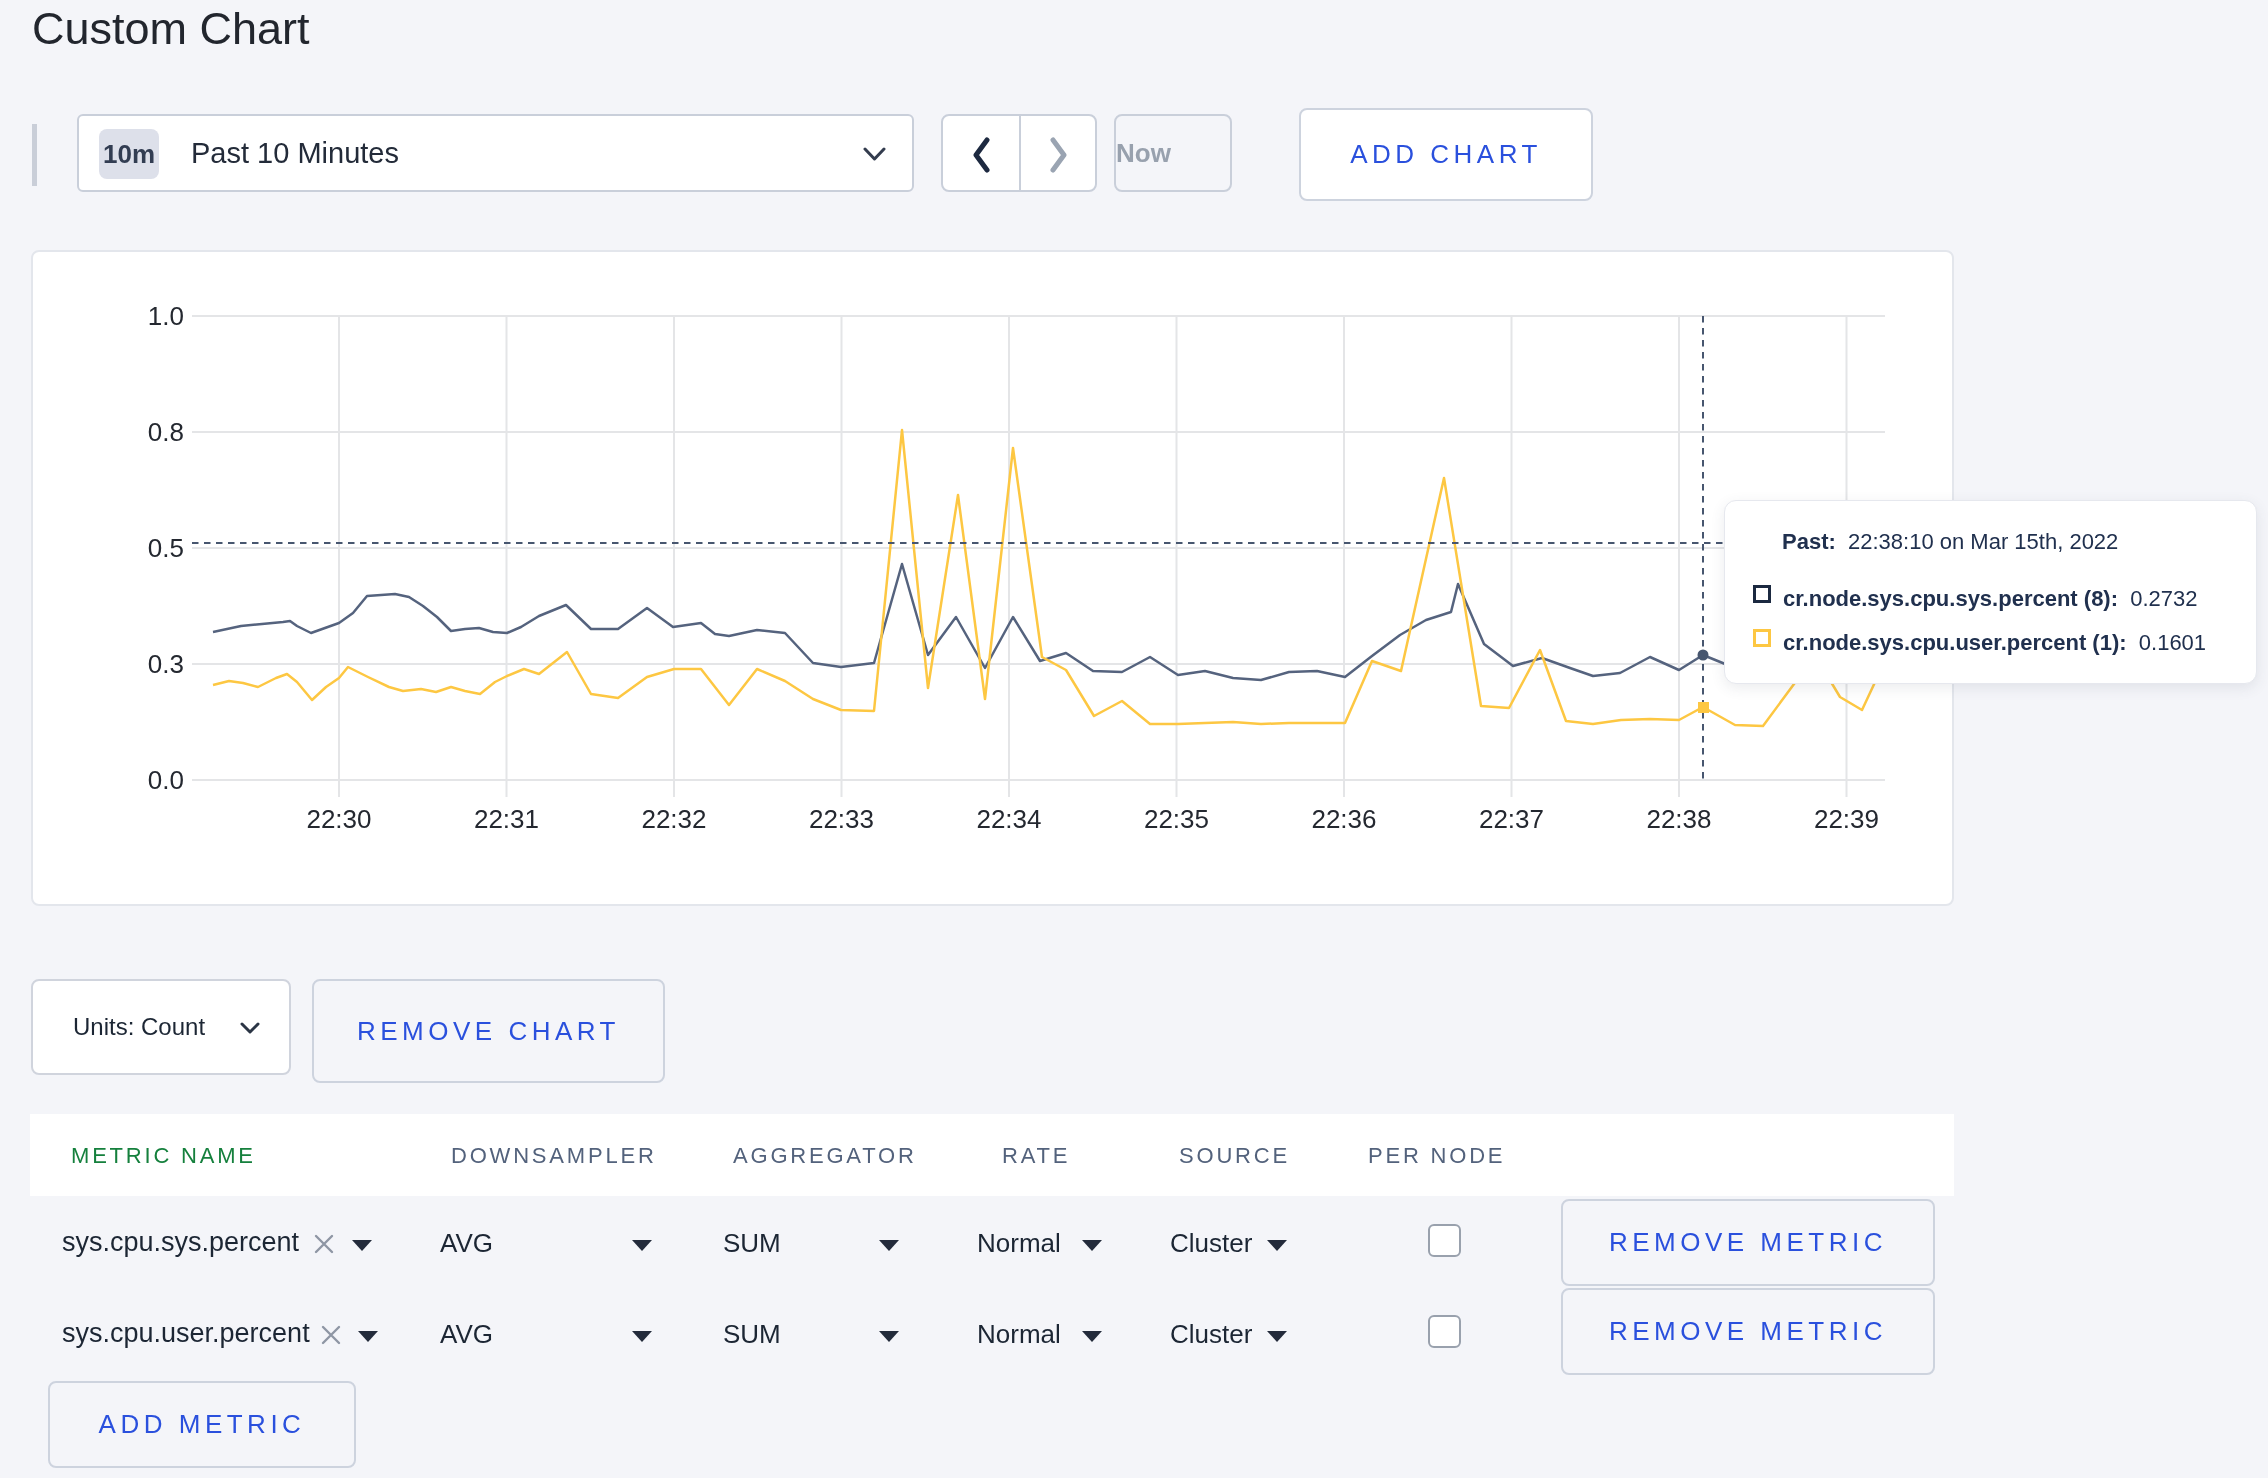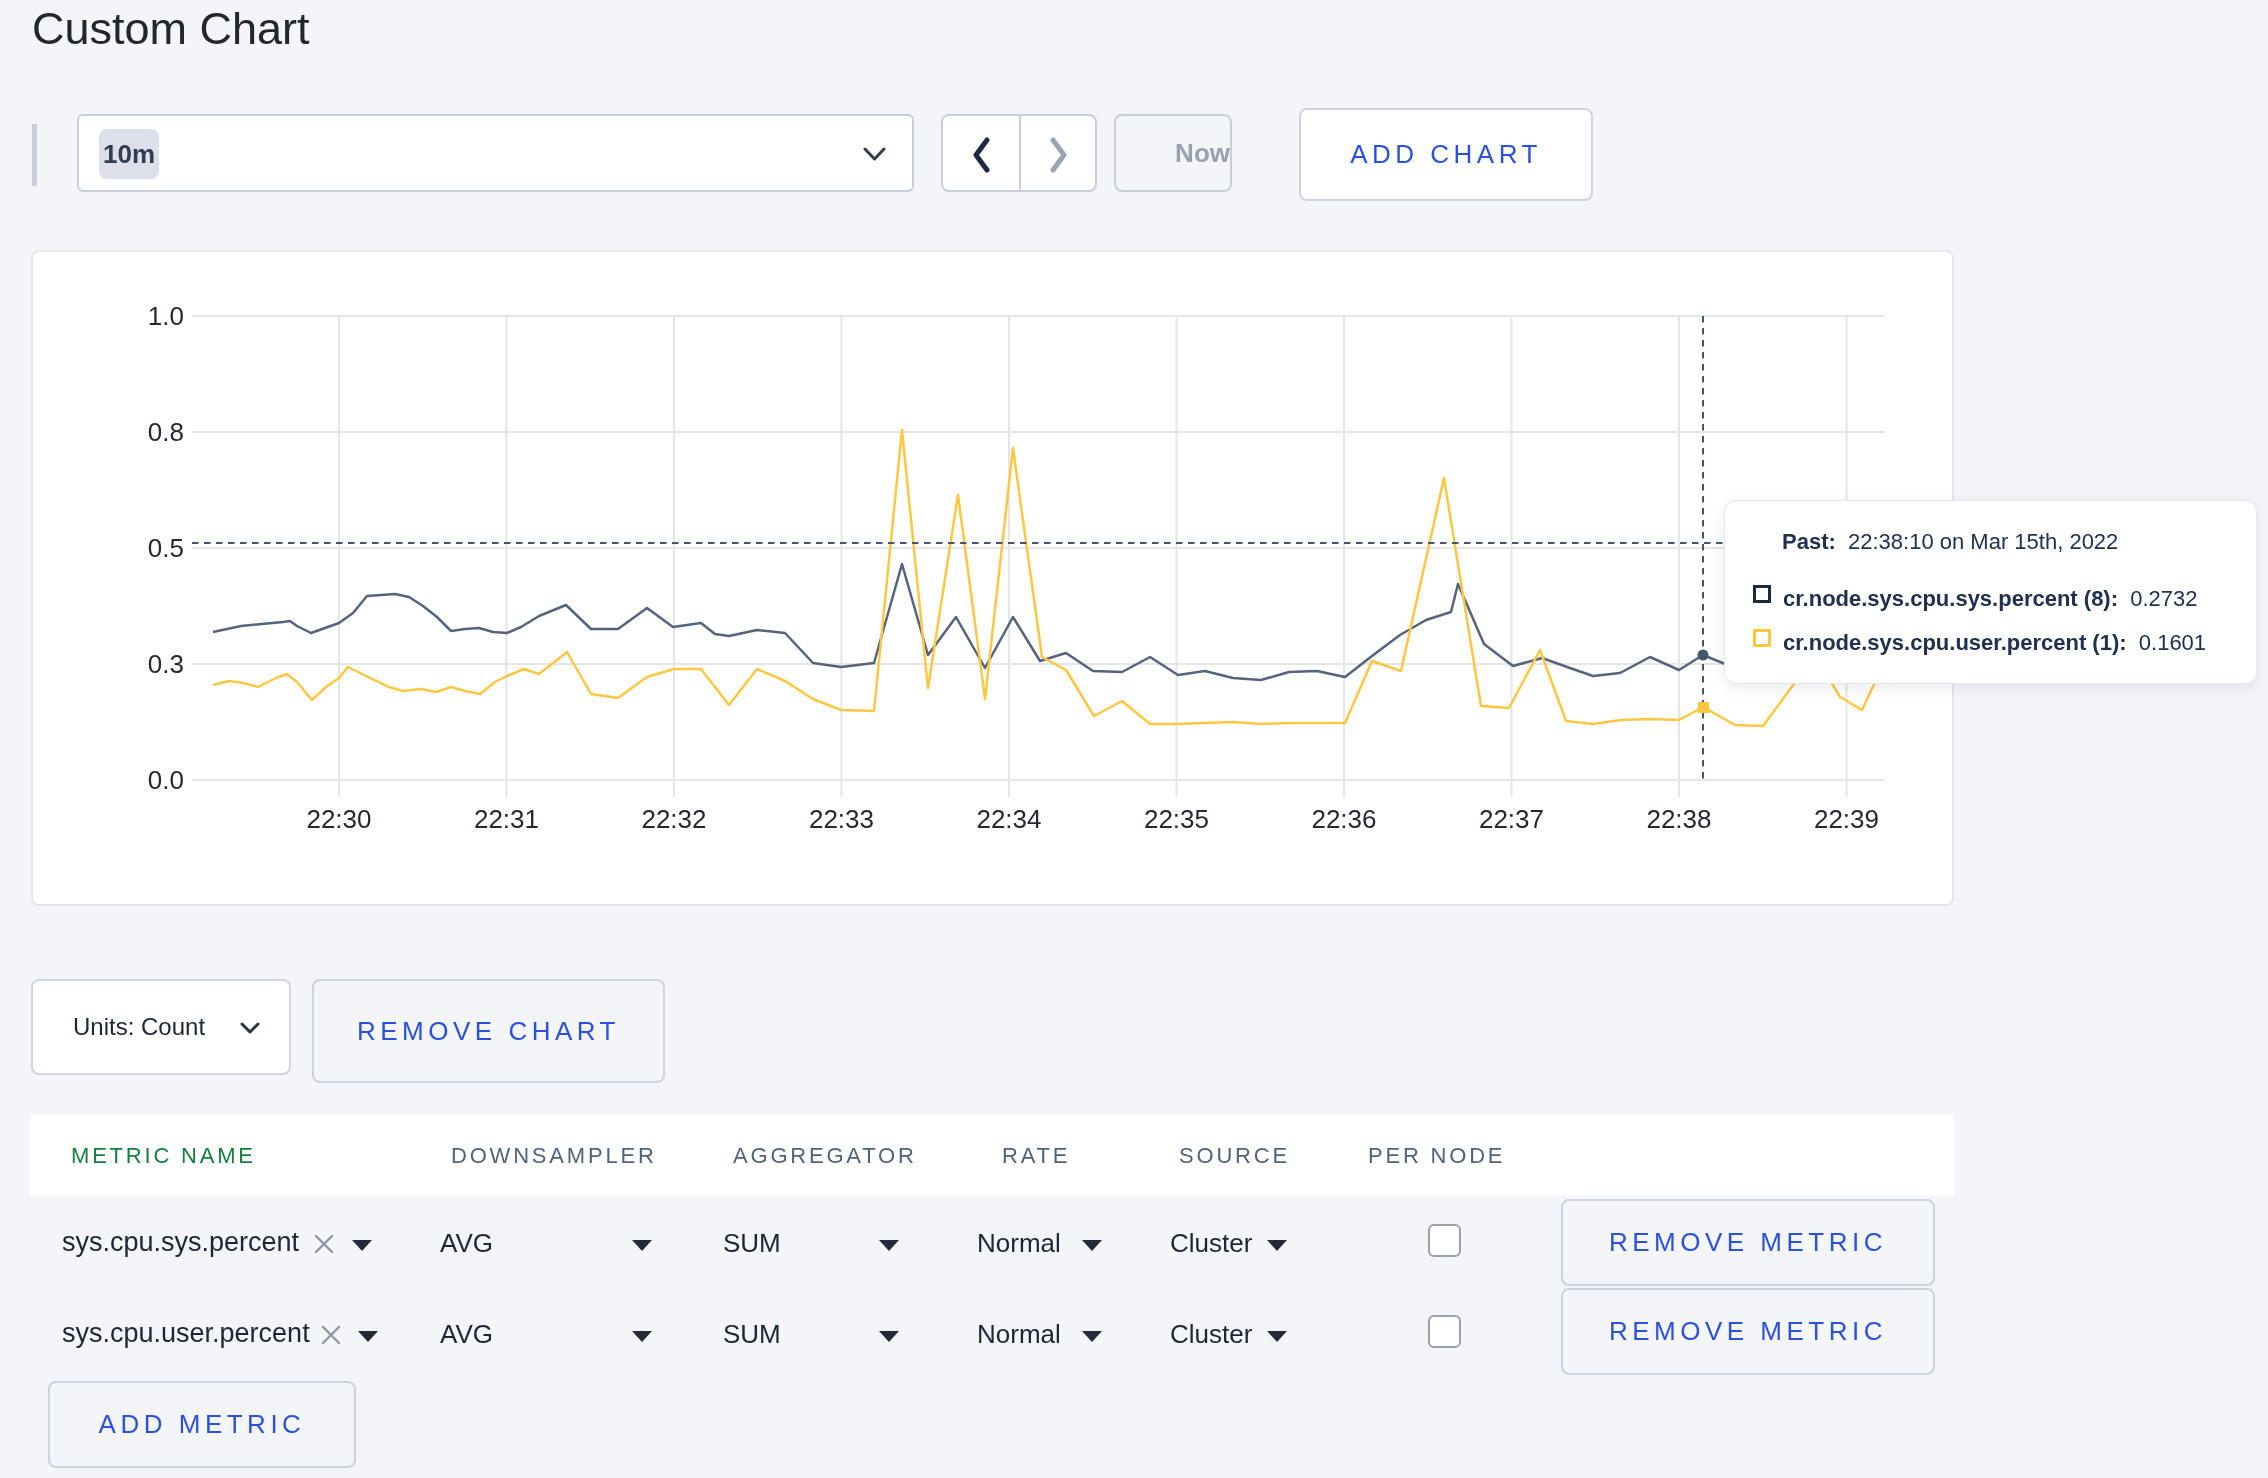--- a/index.html
+++ b/index.html
@@ -4,34 +4,35 @@
 html,body { width:2268px; height:1478px; background:#f4f5f9; font-family:"Liberation Sans",sans-serif; position:relative; overflow:hidden; }
 .abs { position:absolute; }
 .btn { position:absolute; border:2px solid #cdd3de; border-radius:8px; color:#2a50dd; letter-spacing:4.5px; font-size:26px; display:flex; align-items:center; justify-content:center; }
 </style></head><body>
 
 <div class="abs" style="left:32px;top:3px;font-size:45px;font-weight:400;color:#22262e;">Custom Chart</div>
 
 <div class="abs" style="left:32px;top:124px;width:5px;height:62px;background:#c9ced8;"></div>
 <div class="abs" style="left:77px;top:114px;width:837px;height:78px;background:#fff;border:2px solid #c9cfda;border-radius:6px;">
   <div class="abs" style="left:20px;top:13px;width:60px;height:50px;background:#dde0ea;border-radius:8px;text-align:center;line-height:50px;font-size:26px;font-weight:700;color:#323d52;">10m</div>
+  <div class="abs" style="left:112px;top:0;height:74px;line-height:74px;font-size:29px;color:#232b39;">Past 10 Minutes</div>
   <svg class="abs" style="right:26px;top:31px;" width="23" height="14" viewBox="0 0 23 14">
       <path d="M2 2l9.5 10L21 2" fill="none" stroke="#333c4e" stroke-width="3" stroke-linecap="round" stroke-linejoin="round"></path>
     </svg>
 </div>
 <div class="abs" style="left:941px;top:114px;width:156px;height:78px;background:#fff;border:2px solid #c9cfda;border-radius:8px;">
   <div class="abs" style="left:76px;top:0;width:2px;height:74px;background:#c9cfda;"></div>
   <svg class="abs" style="left:26px;top:21px;" width="25" height="36" viewBox="0 0 25 36">
       <path d="M18 3L7 18l11 15" fill="none" stroke="#1d2940" stroke-width="5" stroke-linecap="round" stroke-linejoin="round"></path>
     </svg>
   <svg class="abs" style="left:103px;top:21px;" width="25" height="36" viewBox="0 0 25 36">
       <path d="M7 3l11 15L7 33" fill="none" stroke="#9aa4b2" stroke-width="5" stroke-linecap="round" stroke-linejoin="round"></path>
     </svg>
 </div>
-<div class="abs" style="left:1114px;top:114px;width:118px;height:78px;background:#f4f5f9;border:2px solid #c9cfda;border-radius:8px;text-align:right;line-height:74px;font-size:26px;font-weight:700;color:#98a1ae;">Now</div>
+<div class="abs" style="left:1114px;top:114px;width:118px;height:78px;background:#f4f5f9;border:2px solid #c9cfda;border-radius:8px;text-align:left;line-height:74px;font-size:26px;font-weight:700;color:#98a1ae;">Now</div>
 <div class="btn" style="left:1299px;top:108px;width:294px;height:93px;background:#fff;">ADD CHART</div>
 
 <div class="abs" style="left:31px;top:250px;width:1923px;height:656px;background:#fff;border:2px solid #e3e6ec;border-radius:8px;"></div>
 <svg class="abs" style="left:31px;top:250px;" width="1923" height="656" viewBox="0 0 1923 656">
 <line x1="161" y1="66" x2="1854" y2="66" stroke="#e4e5e7" stroke-width="2"></line>
 <text x="153" y="75" text-anchor="end" font-size="26" fill="#242830">1.0</text>
 <line x1="161" y1="182" x2="1854" y2="182" stroke="#e4e5e7" stroke-width="2"></line>
 <text x="153" y="191" text-anchor="end" font-size="26" fill="#242830">0.8</text>
 <line x1="161" y1="298" x2="1854" y2="298" stroke="#e4e5e7" stroke-width="2"></line>
 <text x="153" y="307" text-anchor="end" font-size="26" fill="#242830">0.5</text>

